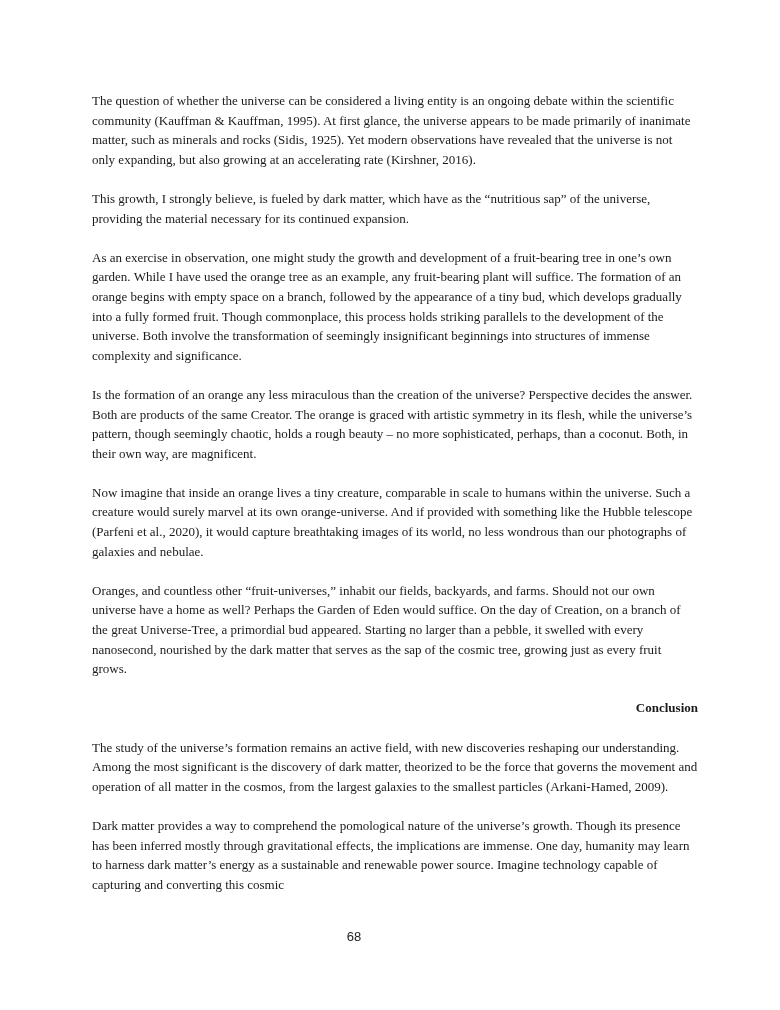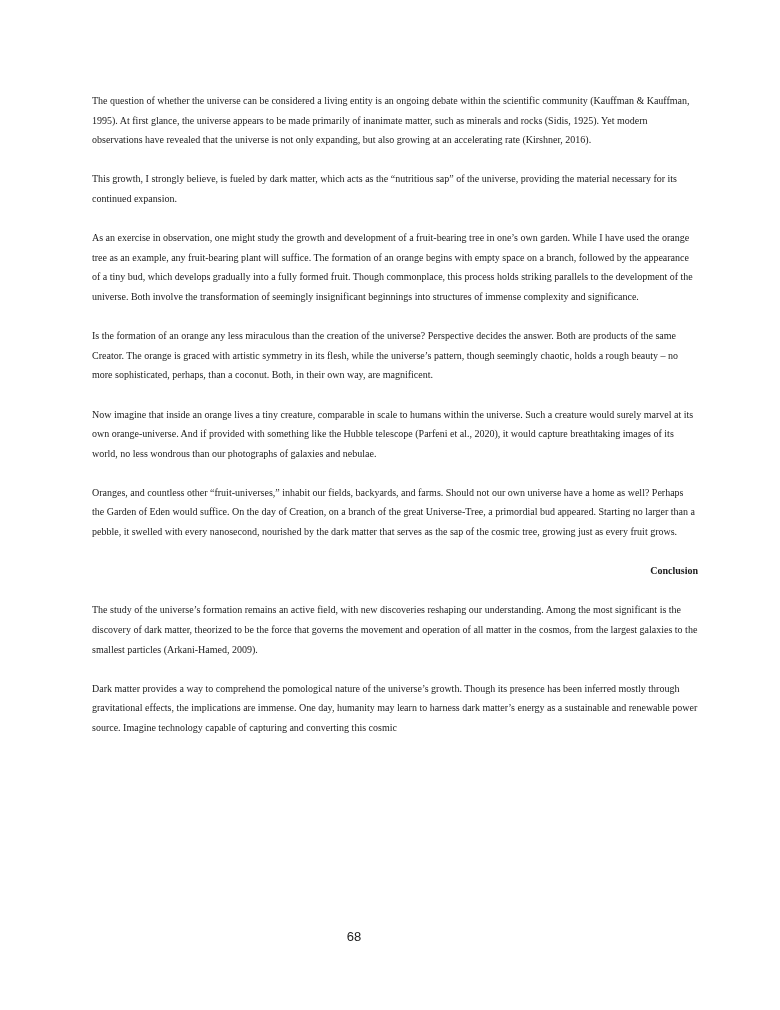--- a/index.html
+++ b/index.html
@@ -20,21 +20,21 @@
       width: 780px;
       height: 1010px;
       background: #ffffff;
     }
     .content {
       position: absolute;
       left: 92px;
       top: 91px;
       width: 606px;
       font-family: "Liberation Serif", "DejaVu Serif", serif;
-      font-size: 10px;
+      font-size: 13px;
       line-height: 19.6px;
       color: #1a1a1a;
     }
     .para {
       margin: 0 0 19.6px 0;
       text-align: left;
     }
     .heading {
       font-weight: bold;
       margin: 0 0 19.6px 0;
@@ -50,21 +50,21 @@
       font-size: 13px;
       color: #222222;
     }
   </style>
 </head>
 <body>
 
 <div class="page">
   <div class="content">
     <p class="para">The question of whether the universe can be considered a living entity is an ongoing debate within the scientific community (Kauffman &amp; Kauffman, 1995). At first glance, the universe appears to be made primarily of inanimate matter, such as minerals and rocks (Sidis, 1925). Yet modern observations have revealed that the universe is not only expanding, but also growing at an accelerating rate (Kirshner, 2016).</p>
-    <p class="para">This growth, I strongly believe, is fueled by dark matter, which acts as the “nutritious sap” of the universe, providing the material necessary for its continued expansion.</p>
+    <p class="para">This growth, I strongly believe, is fueled by dark matter, which have as the “nutritious sap” of the universe, providing the material necessary for its continued expansion.</p>
     <p class="para">As an exercise in observation, one might study the growth and development of a fruit-bearing tree in one’s own garden. While I have used the orange tree as an example, any fruit-bearing plant will suffice. The formation of an orange begins with empty space on a branch, followed by the appearance of a tiny bud, which develops gradually into a fully formed fruit. Though commonplace, this process holds striking parallels to the development of the universe. Both involve the transformation of seemingly insignificant beginnings into structures of immense complexity and significance.</p>
     <p class="para">Is the formation of an orange any less miraculous than the creation of the universe? Perspective decides the answer. Both are products of the same Creator. The orange is graced with artistic symmetry in its flesh, while the universe’s pattern, though seemingly chaotic, holds a rough beauty – no more sophisticated, perhaps, than a coconut. Both, in their own way, are magnificent.</p>
     <p class="para">Now imagine that inside an orange lives a tiny creature, comparable in scale to humans within the universe. Such a creature would surely marvel at its own orange-universe. And if provided with something like the Hubble telescope (Parfeni et al., 2020), it would capture breathtaking images of its world, no less wondrous than our photographs of galaxies and nebulae.</p>
     <p class="para">Oranges, and countless other “fruit-universes,” inhabit our fields, backyards, and farms. Should not our own universe have a home as well? Perhaps the Garden of Eden would suffice. On the day of Creation, on a branch of the great Universe-Tree, a primordial bud appeared. Starting no larger than a pebble, it swelled with every nanosecond, nourished by the dark matter that serves as the sap of the cosmic tree, growing just as every fruit grows.</p>
     <p class="heading">Conclusion</p>
     <p class="para">The study of the universe’s formation remains an active field, with new discoveries reshaping our understanding. Among the most significant is the discovery of dark matter, theorized to be the force that governs the movement and operation of all matter in the cosmos, from the largest galaxies to the smallest particles (Arkani-Hamed, 2009).</p>
     <p class="para">Dark matter provides a way to comprehend the pomological nature of the universe’s growth. Though its presence has been inferred mostly through gravitational effects, the implications are immense. One day, humanity may learn to harness dark matter’s energy as a sustainable and renewable power source. Imagine technology capable of capturing and converting this cosmic</p>
   </div>
   <div class="page-number">68</div>
 </div>

